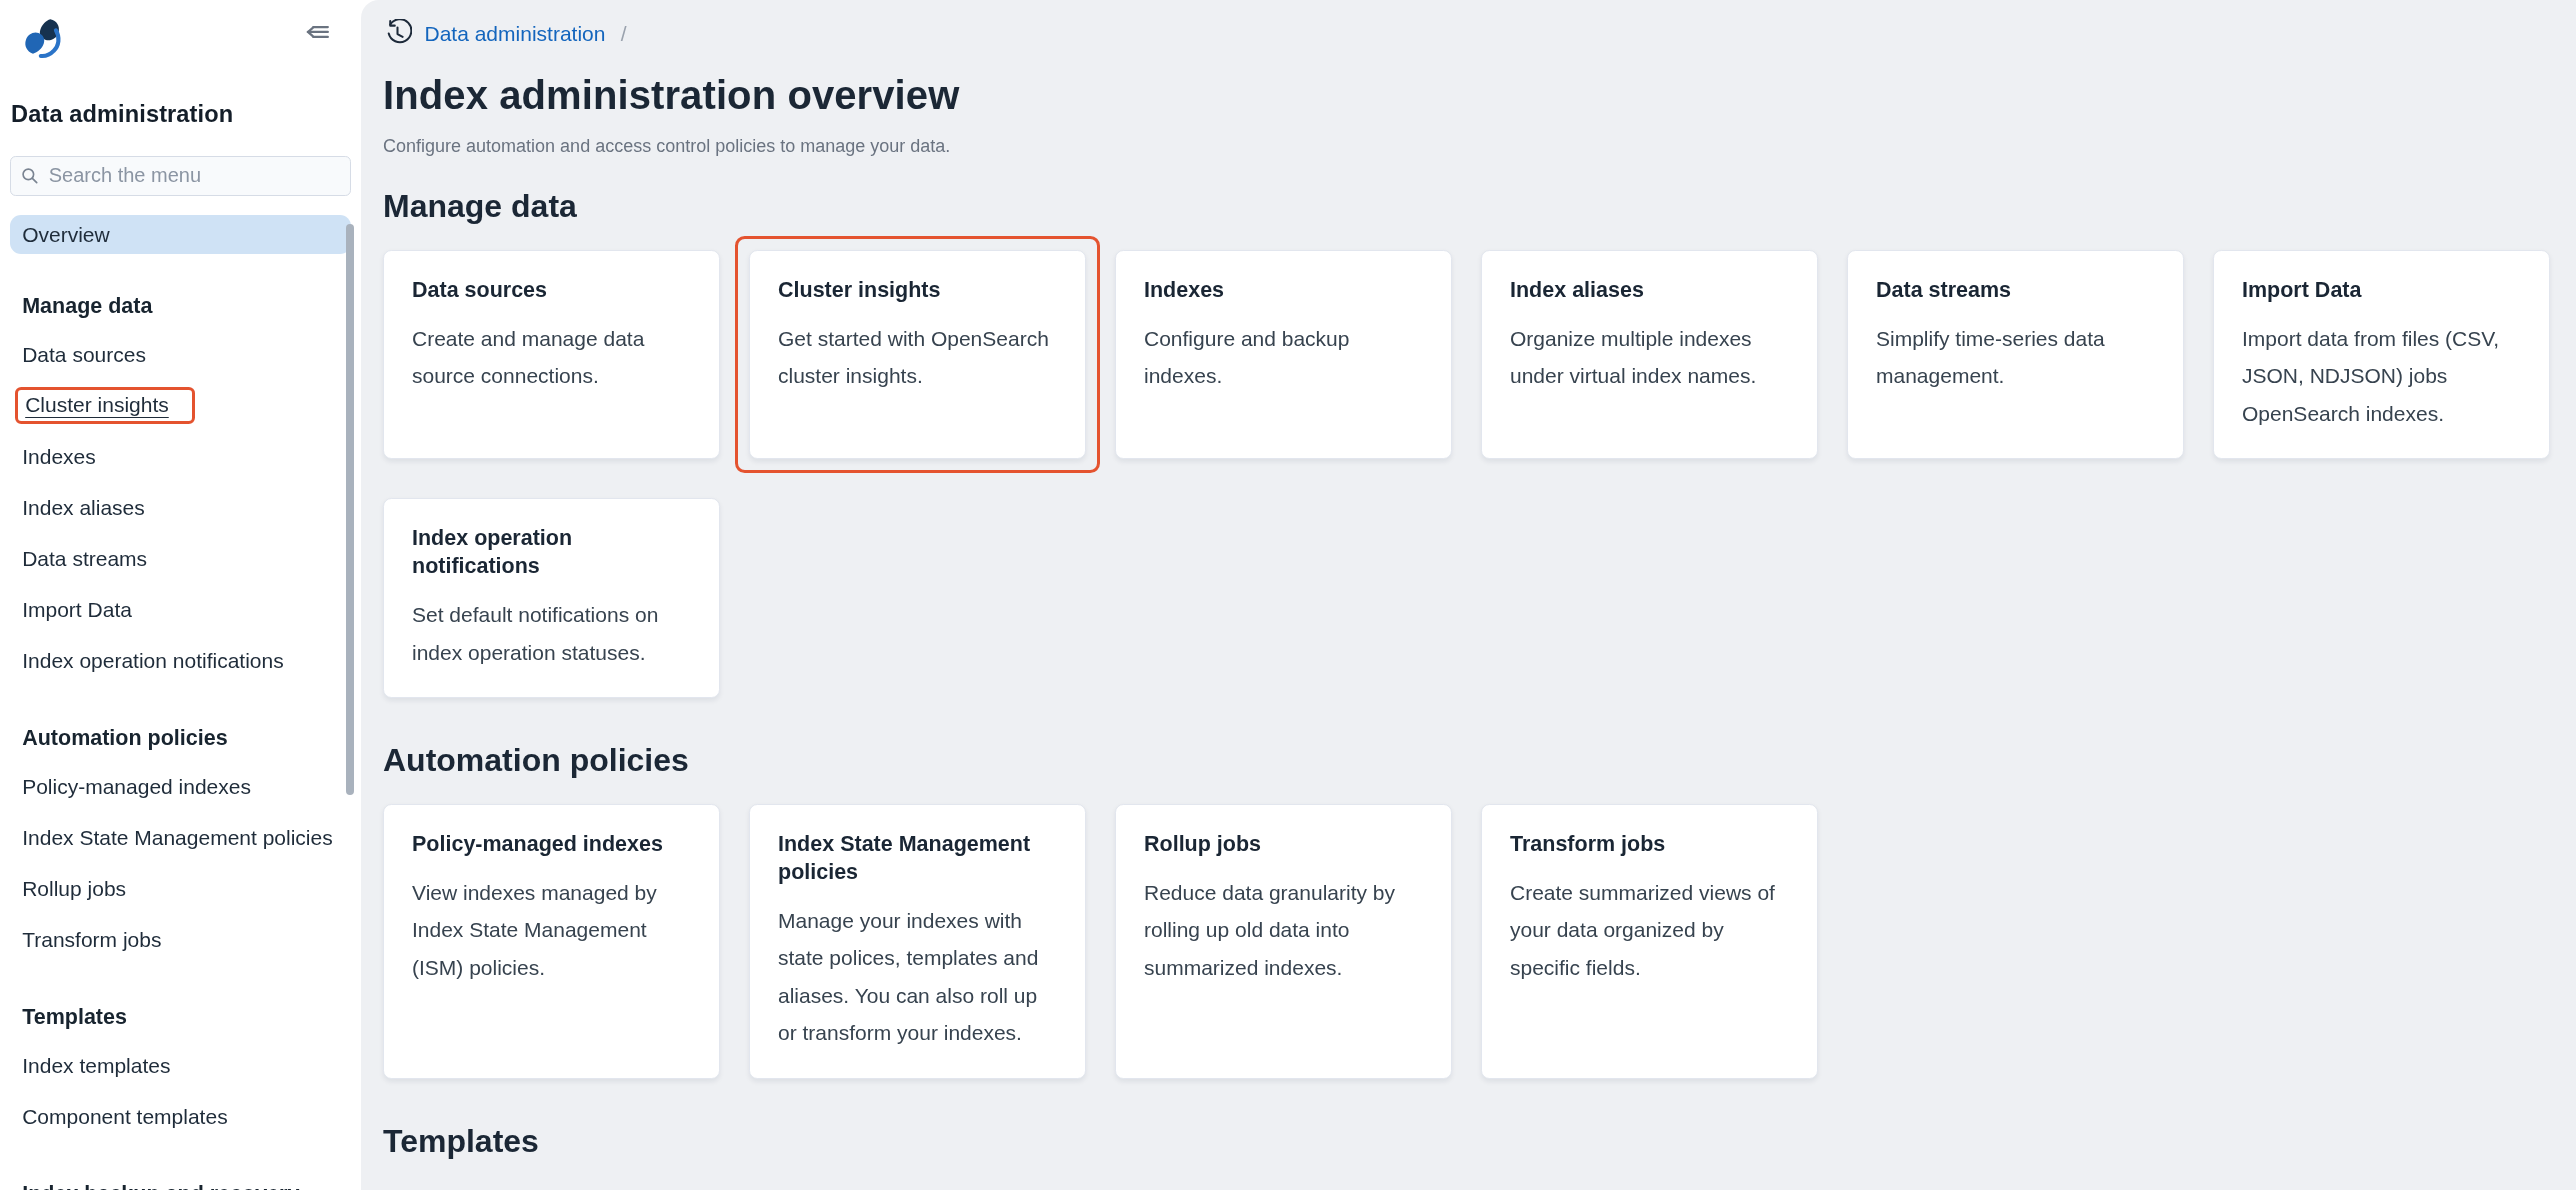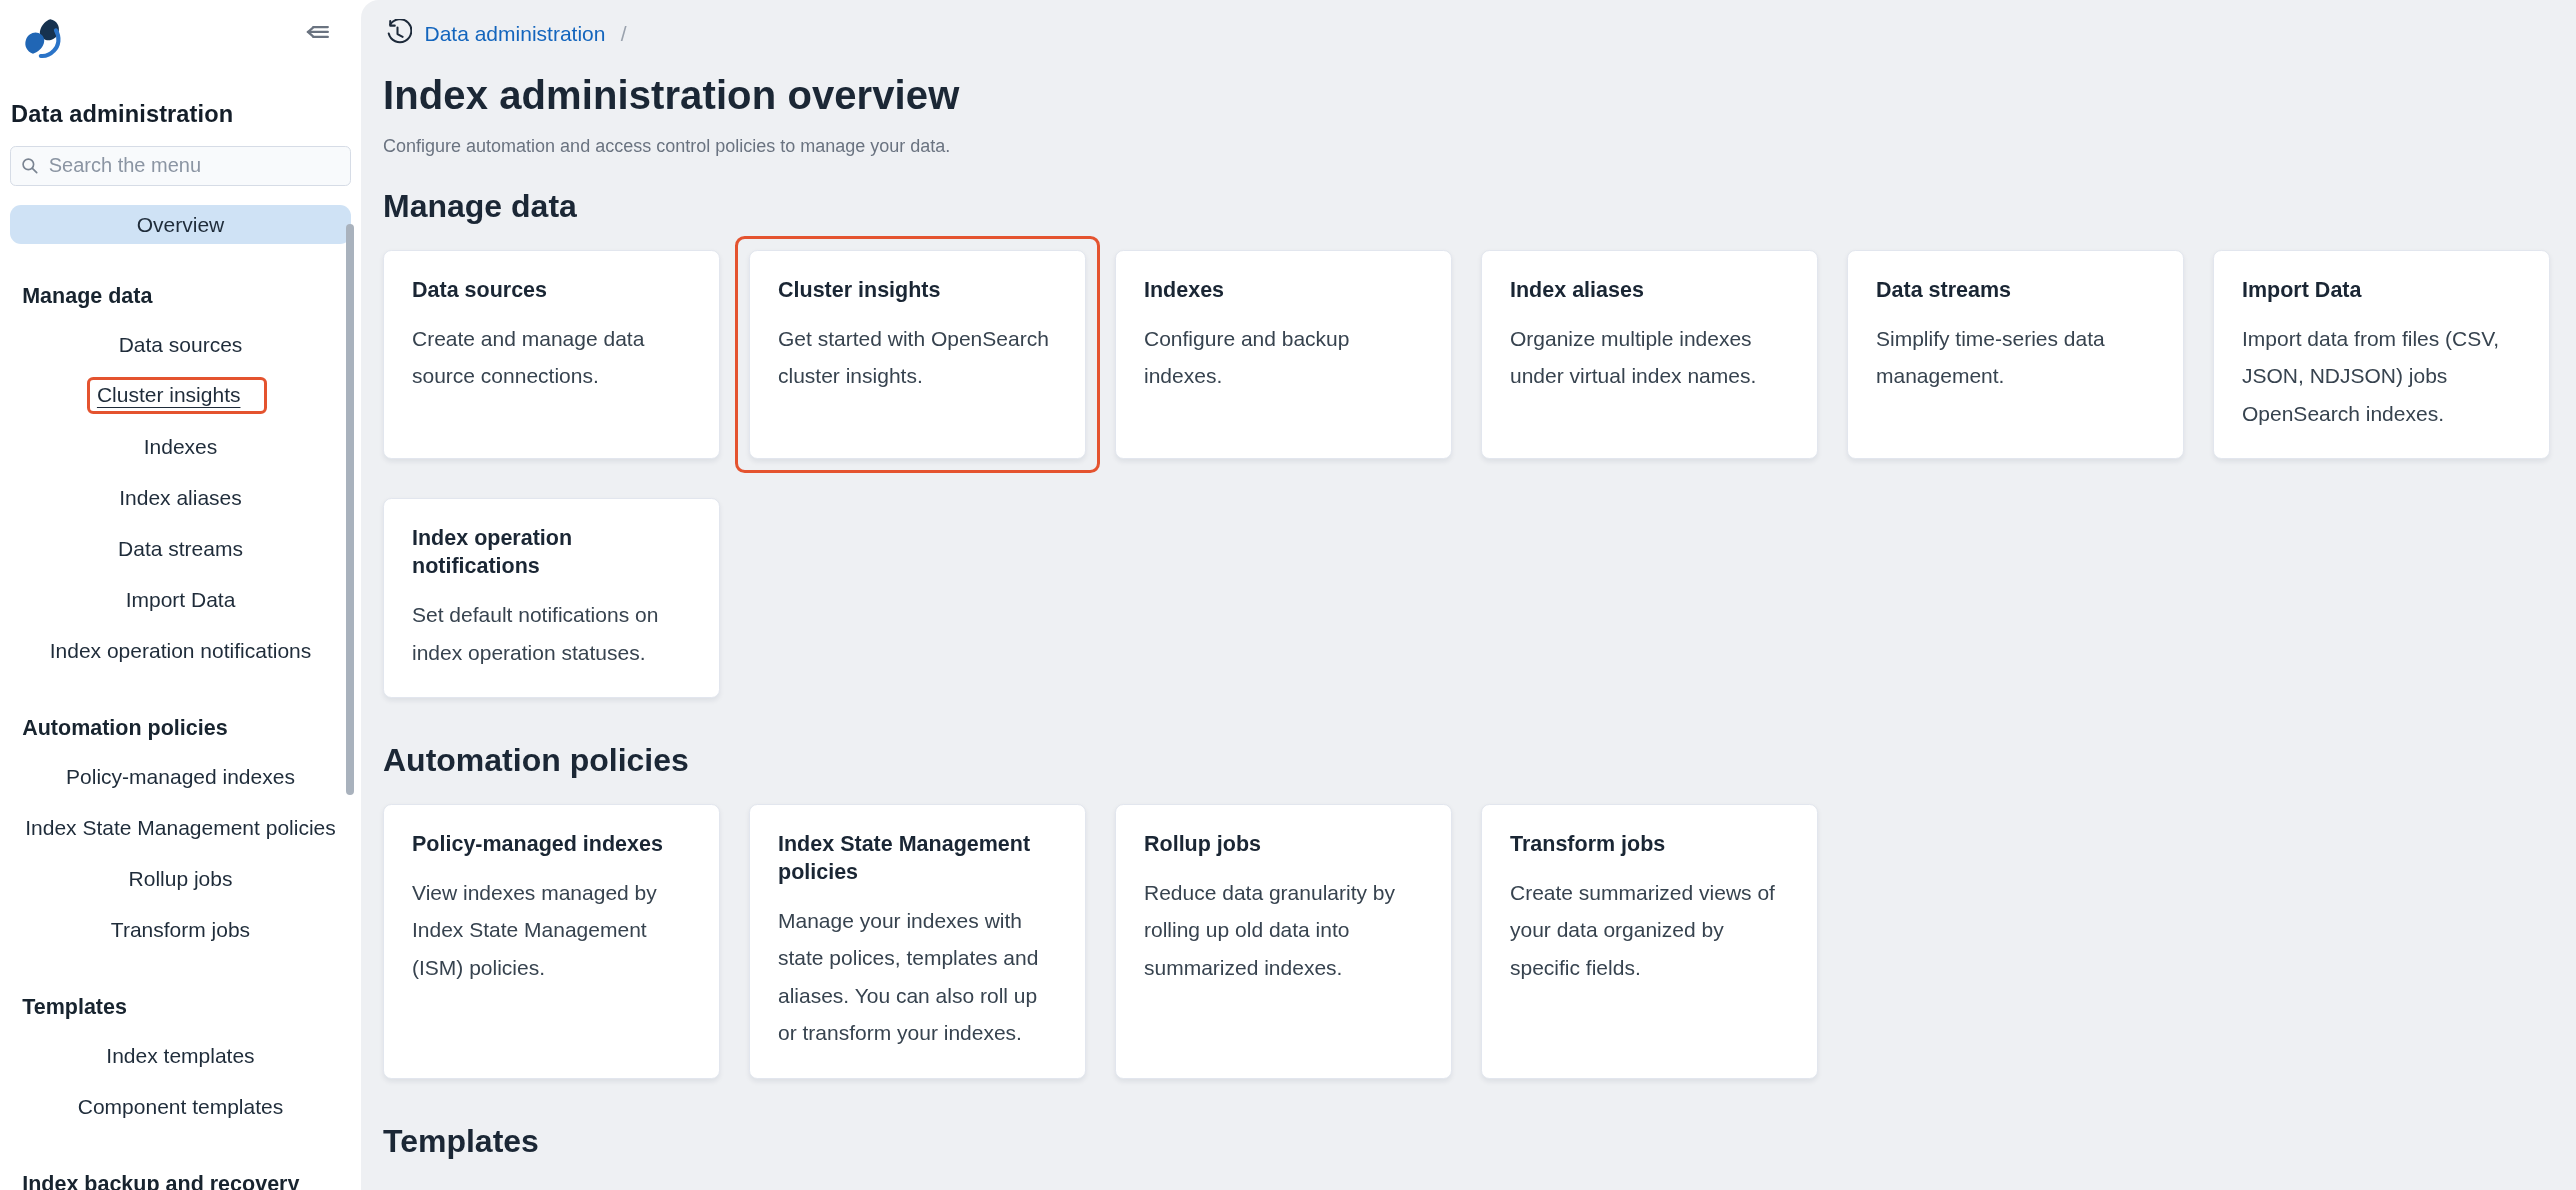--- a/index.html
+++ b/index.html
@@ -6,28 +6,28 @@
   html,body { width:2576px; height:1190px; overflow:hidden; background:#ffffff;
               font-family:"Liberation Sans", sans-serif; }
 
   
   .sidebar { position:absolute; left:0; top:0; width:361px; height:1190px; background:#ffffff; }
   .side-inner { padding:16.7px 9.7px 0 9.7px; height:100%; overflow:hidden; }
   .side-top { display:flex; justify-content:space-between; align-items:flex-start; }
   .logo { width:44px; height:44px; margin-left:12.5px; }
   .collapse-btn { background:none; border:none; cursor:pointer; margin-right:18px; margin-top:1.4px; }
   .side-title { font-size:23.6px; font-weight:bold; color:#141e29; margin-top:40px; padding-left:1.4px; letter-spacing:0.1px; }
-  .searchbox { margin-top:18px; height:40px; border:1.4px solid #d6dce6; border-radius:5.6px;
+  .searchbox { margin-top:28px; height:40px; border:1.4px solid #d6dce6; border-radius:5.6px;
                background:#f8fafc; display:flex; align-items:center; padding:0 9.7px; gap:8.3px; }
   .searchbox input { border:none; outline:none; background:transparent; font-size:20px; color:#3a4654;
                      width:100%; font-family:"Liberation Sans", sans-serif; }
   .searchbox input::placeholder { color:#8b95a3; }
   .nav { margin-top:19.4px; }
   .nav-item { display:flex; align-items:center; height:51px; padding:0 12.5px; font-size:21px;
-              color:#1f2c3a; cursor:pointer; white-space:nowrap; overflow:hidden;justify-content:center; }
+              color:#1f2c3a; cursor:pointer; white-space:nowrap; overflow:hidden; }
   .nav-item.selected { background:#cfe2f5; border-radius:11px; height:39px; margin:0 0 18px 0; }
   .nav-section { font-size:21.5px; font-weight:bold; color:#18242f; padding:0 12.5px; margin-top:29px;
                  height:46px; display:flex; align-items:center; white-space:nowrap; overflow:hidden; }
   .red-outline { border:3.5px solid #e4532f; border-radius:6.2px; padding:2.8px 23.6px 4.2px 7px; margin-left:-7px; }
   .red-outline .lbl { text-decoration:underline; text-underline-offset:4.9px; text-decoration-thickness:1.4px; }
   .side-scroll { position:absolute; left:346px; top:224px; width:8.3px; height:571px;
                  background:#a9b2bd; border-radius:4.9px; }
 
   
   .main { position:absolute; left:361px; top:0; right:0; bottom:0; background:#eef0f3;

